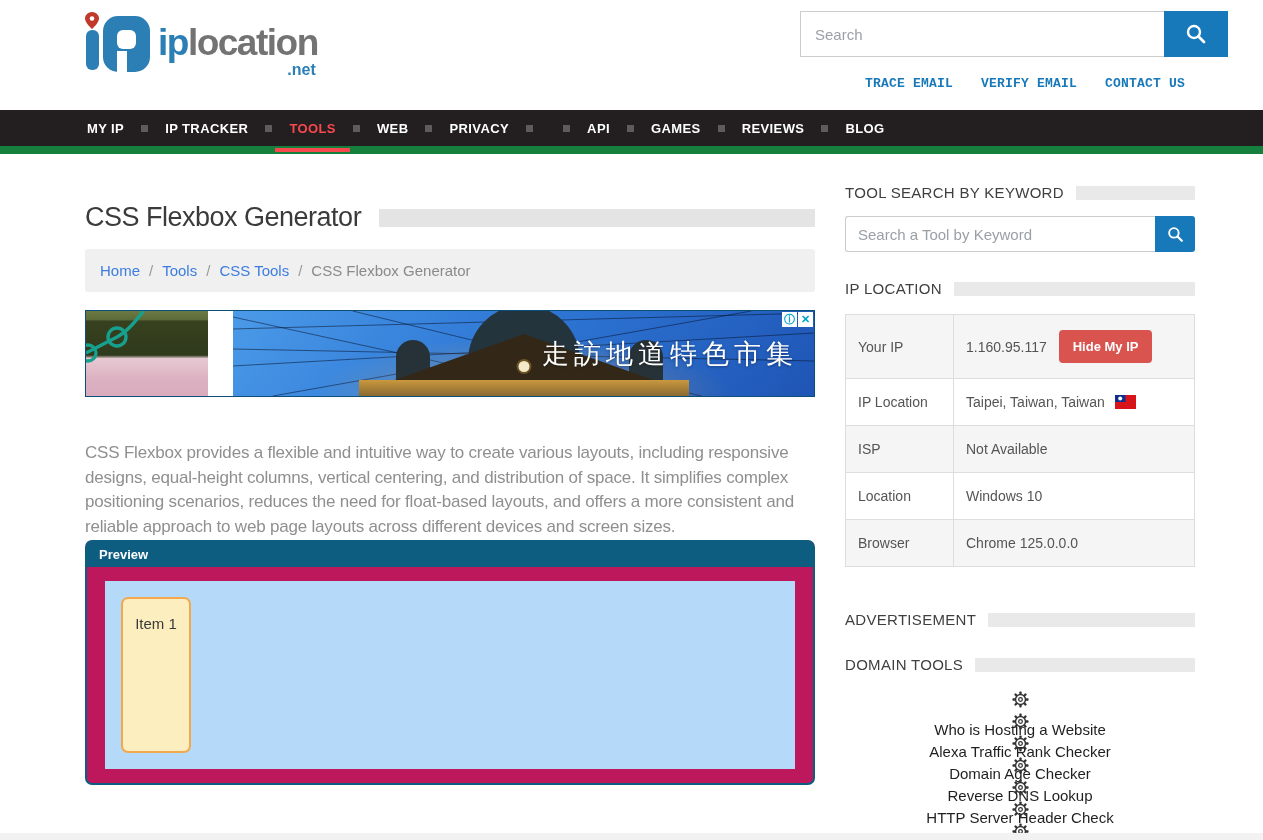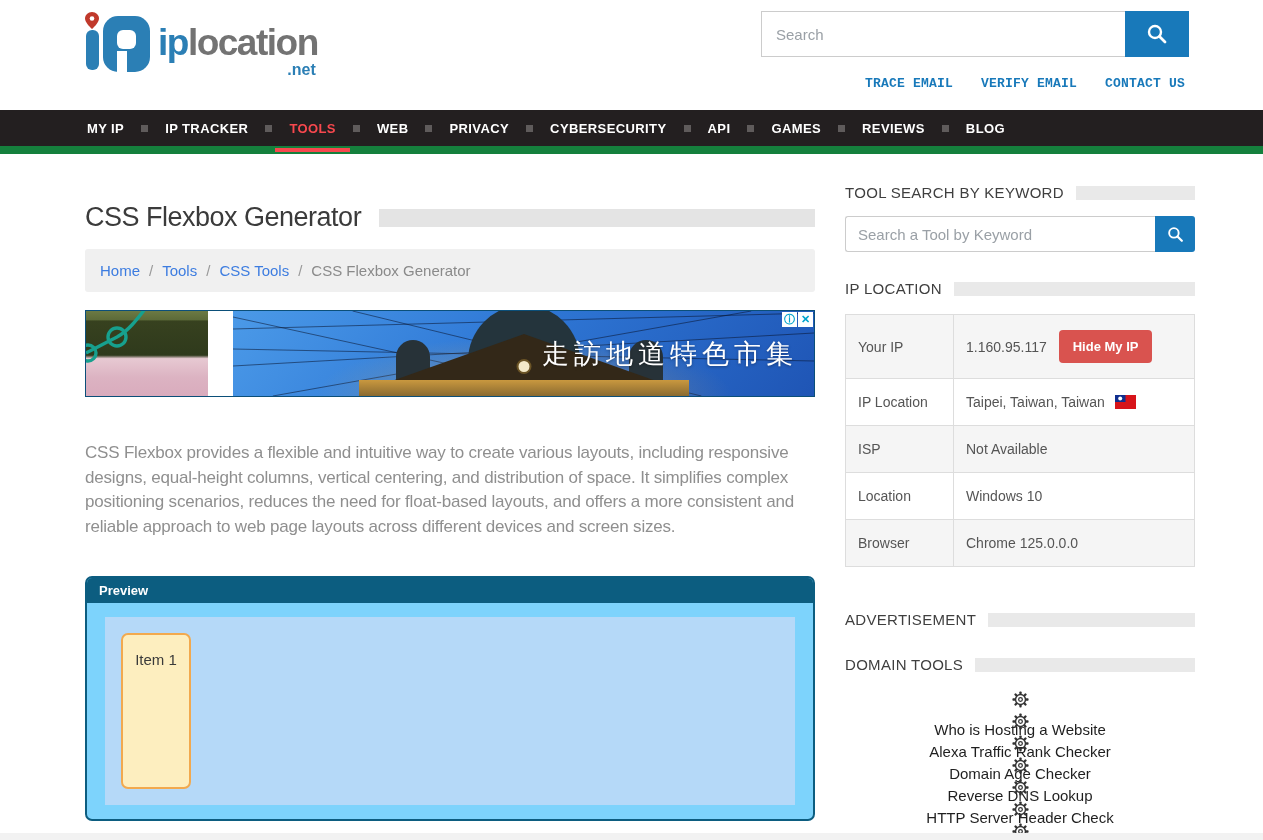--- a/index.html
+++ b/index.html
@@ -7,21 +7,21 @@
     font-family:"Liberation Sans", sans-serif; }
 
   
   .header { position:relative; height:110px; background:#fff; }
   .logo { position:absolute; left:78px; top:10px; display:flex; align-items:flex-start; cursor:pointer; }
   .logo-mark { width:76px; height:64px; }
   .logo-text { position:relative; margin-left:4px; margin-top:14px; font-weight:bold; font-size:37px; letter-spacing:-1.5px; line-height:1; }
   .logo-ip { color:#2b7fb5; }
   .logo-loc { color:#737373; }
   .logo-net { position:absolute; right:2px; bottom:-17px; font-size:16px; letter-spacing:0; color:#2b7fb5; font-weight:bold; }
-  .hsearch { position:absolute; left:761px; top:11px; display:flex; }
+  .hsearch { position:absolute; left:800px; top:11px; display:flex; }
   .hsearch input { width:364px; height:46px; border:1px solid #ccc; border-right:none; padding:0 14px; font-size:15px; color:#444; outline:none; font-family:inherit; }
   .hsearch input::placeholder { color:#9aa0a6; }
   .hsearch button { width:64px; height:46px; background:#1879ba; border:none; cursor:pointer; display:flex; align-items:center; justify-content:center; }
   .header-links { position:absolute; right:78px; top:76px; display:flex; gap:28px;font-family:Liberation Mono, monospace; }
   .header-links a { color:#1879ba; font-size:13px; font-weight:bold; text-decoration:none; letter-spacing:.2px; cursor:pointer; }
 
   
   .nav { height:44px; background:#231f20; display:flex; align-items:center; padding-left:85px; border-bottom:8px solid #15803d; }
   .nav-item { position:relative; height:44px; display:flex; align-items:center; color:#fff; font-size:13px; font-weight:bold; letter-spacing:.4px; text-decoration:none; cursor:pointer; padding:0 2px; }
   .nav-item.active { color:#f8484e; }
@@ -60,21 +60,21 @@
     background:linear-gradient(180deg,#c9983f,#8a6a30); }
   .clock { position:absolute; left:50%; bottom:22px; transform:translateX(-50%); width:15px; height:15px; border-radius:50%; background:#f4e9c8; border:2px solid #6b5426; }
   .glow { position:absolute; left:50%; bottom:0; transform:translateX(-50%); width:420px; height:60px;
     background:radial-gradient(ellipse at center bottom, rgba(255,185,70,.4), rgba(255,185,70,0) 70%); }
   .ad-headline { position:absolute; right:16px; top:50%; transform:translateY(-50%); color:#fff; font-size:27px; letter-spacing:5px; white-space:nowrap; text-shadow:0 1px 3px rgba(0,0,0,.35); }
   .ad-icons { position:absolute; top:1px; right:1px; display:flex; gap:1px; }
   .ad-icons span { width:15px; height:15px; background:#fff; color:#00a4cc; font-size:11px; line-height:15px; text-align:center; font-weight:bold; cursor:pointer; }
 
   
   .desc { margin-top:44px; color:#8f8f8f; font-size:17px; line-height:1.45; letter-spacing:-.2px; }
-  .preview { margin-top:36px; border:2px solid #0c5d80; border-radius:7px; overflow:hidden; background:#7dd3fc; }
+  .preview { border:2px solid #0c5d80; border-radius:7px; overflow:hidden; background:#be185d; }
   .preview-header { background:#0c5d80; color:#fff; font-size:13px; font-weight:bold; padding:5px 12px; }
   .preview-body { padding:14px 18px 14px; }
   .flex-container { background:#b5d9f8; height:188px; padding:16px; display:flex; }
   .flex-item { width:70px; height:156px; background:#fdeebf; border:2px solid #f2a94e; border-radius:7px; color:#3a3a3a; font-size:15px; text-align:center; padding-top:16px; }
 
   
   .sb-heading { display:flex; align-items:center; gap:12px; }
   .sb-heading .txt { font-size:15px; color:#3f3f3f; letter-spacing:.3px; white-space:nowrap; }
   .sb-heading .bar { flex:1; height:14px; background:#e9e9e9; }
   .sb-search { display:flex; margin-top:15px; }
@@ -156,21 +156,20 @@
   <a class="nav-item">MY IP</a>
   <span class="nav-sep"></span>
   <a class="nav-item">IP TRACKER</a>
   <span class="nav-sep"></span>
   <a class="nav-item active">TOOLS</a>
   <span class="nav-sep"></span>
   <a class="nav-item">WEB</a>
   <span class="nav-sep"></span>
   <a class="nav-item">PRIVACY</a>
   <span class="nav-sep"></span>
-  <a class="nav-item">CYBERSECURITY</a>
   <span class="nav-sep"></span>
   <a class="nav-item">API</a>
   <span class="nav-sep"></span>
   <a class="nav-item">GAMES</a>
   <span class="nav-sep"></span>
   <a class="nav-item">REVIEWS</a>
   <span class="nav-sep"></span>
   <a class="nav-item">BLOG</a>
 </div>
 

